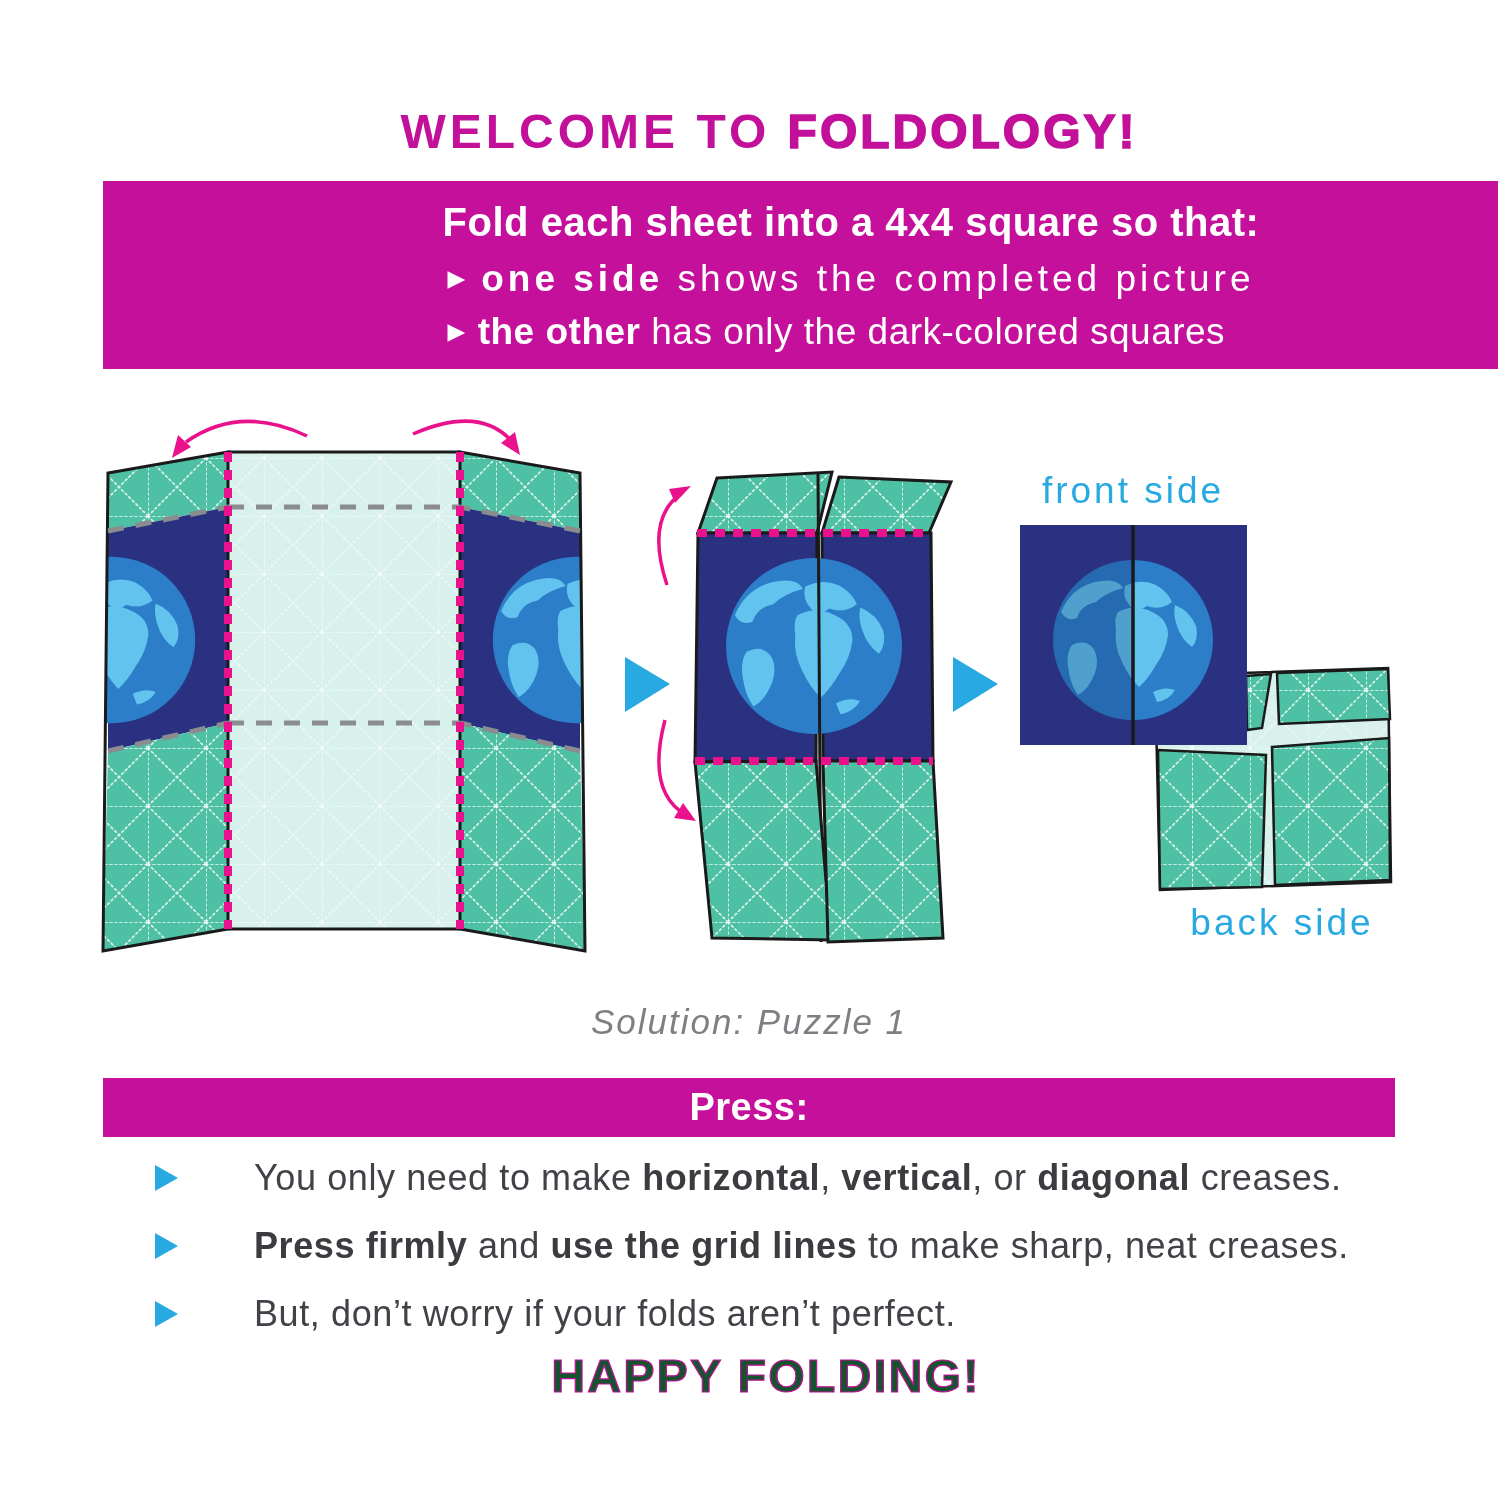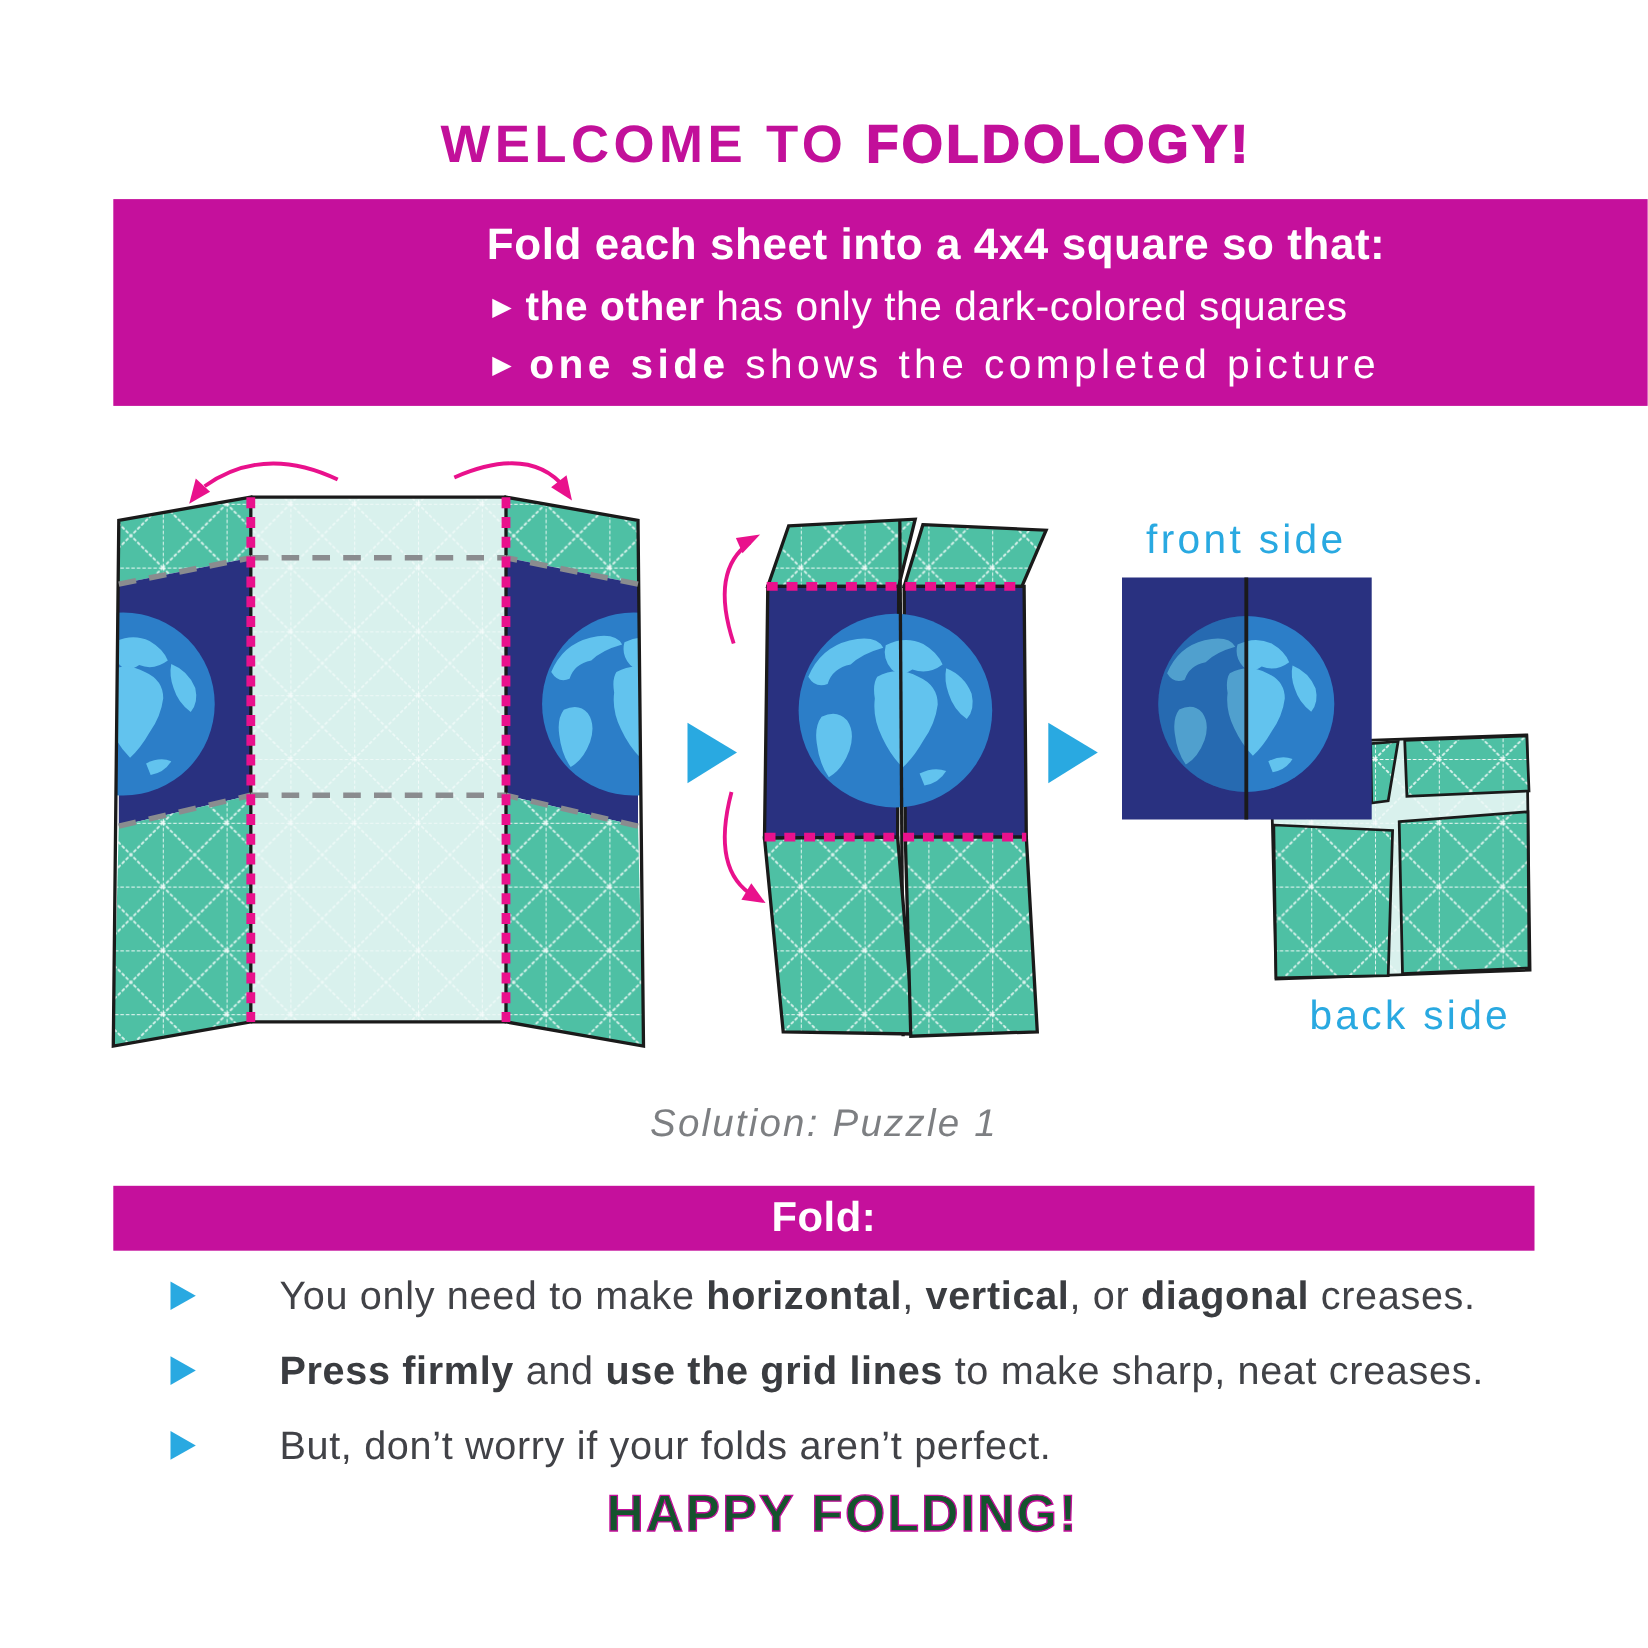--- a/index.html
+++ b/index.html
@@ -48,22 +48,22 @@
 </head>
 <body>
 
 <div id="page">
 
   <div class="title"><span>WELCOME TO </span><span class="brand">FOLDOLOGY!</span></div>
 
   <div class="banner">
     <div class="banner-heading">Fold each sheet into a 4x4 square so that:</div>
     <div class="banner-bullets">
+      <div class="banner-bullet bullet-wide"><span class="tri">▶</span><b>one side</b><span> shows the completed picture</span></div>
       <div class="banner-bullet bullet-narrow"><span class="tri">▶</span><b>the other</b><span> has only the dark-colored squares</span></div>
-      <div class="banner-bullet bullet-wide"><span class="tri">▶</span><b>one side</b><span> shows the completed picture</span></div>
     </div>
   </div>
 
   <svg class="diagram-svg" viewBox="0 0 1320 600">
     <defs>
       <pattern id="creaseGreen" width="58" height="58" patternUnits="userSpaceOnUse">
         <rect width="58" height="58" fill="#4EC0A4"></rect>
         <g stroke="#ffffff" stroke-width="1.7" stroke-dasharray="2 3" stroke-linecap="round">
           <path d="M0 0 H58 M0 0 V58" opacity="0.9"></path>
           <path d="M0 0 L58 58 M58 0 L0 58" opacity="0.8"></path>
@@ -195,21 +195,21 @@
       </g>
 
       <text x="1043" y="103" text-anchor="middle" class="side-label">front side</text>
       <text x="1192" y="535" text-anchor="middle" class="side-label">back side</text>
     </g>
   </svg>
 
   <div class="caption">Solution: Puzzle 1</div>
 
   <div class="tips-banner">
-    <div class="tips-heading">Fold:</div>
+    <div class="tips-heading">Press:</div>
   </div>
 
   <div class="tips-list">
     <div class="tip-row">
       <span class="tip-tri"></span>
       <span class="tip-text"><span>You only need to make </span><b>horizontal</b><span>, </span><b>vertical</b><span>, or </span><b>diagonal</b><span> creases.</span></span>
     </div>
     <div class="tip-row">
       <span class="tip-tri"></span>
       <span class="tip-text"><b>Press firmly</b><span> and </span><b>use the grid lines</b><span> to make sharp, neat creases.</span></span>

